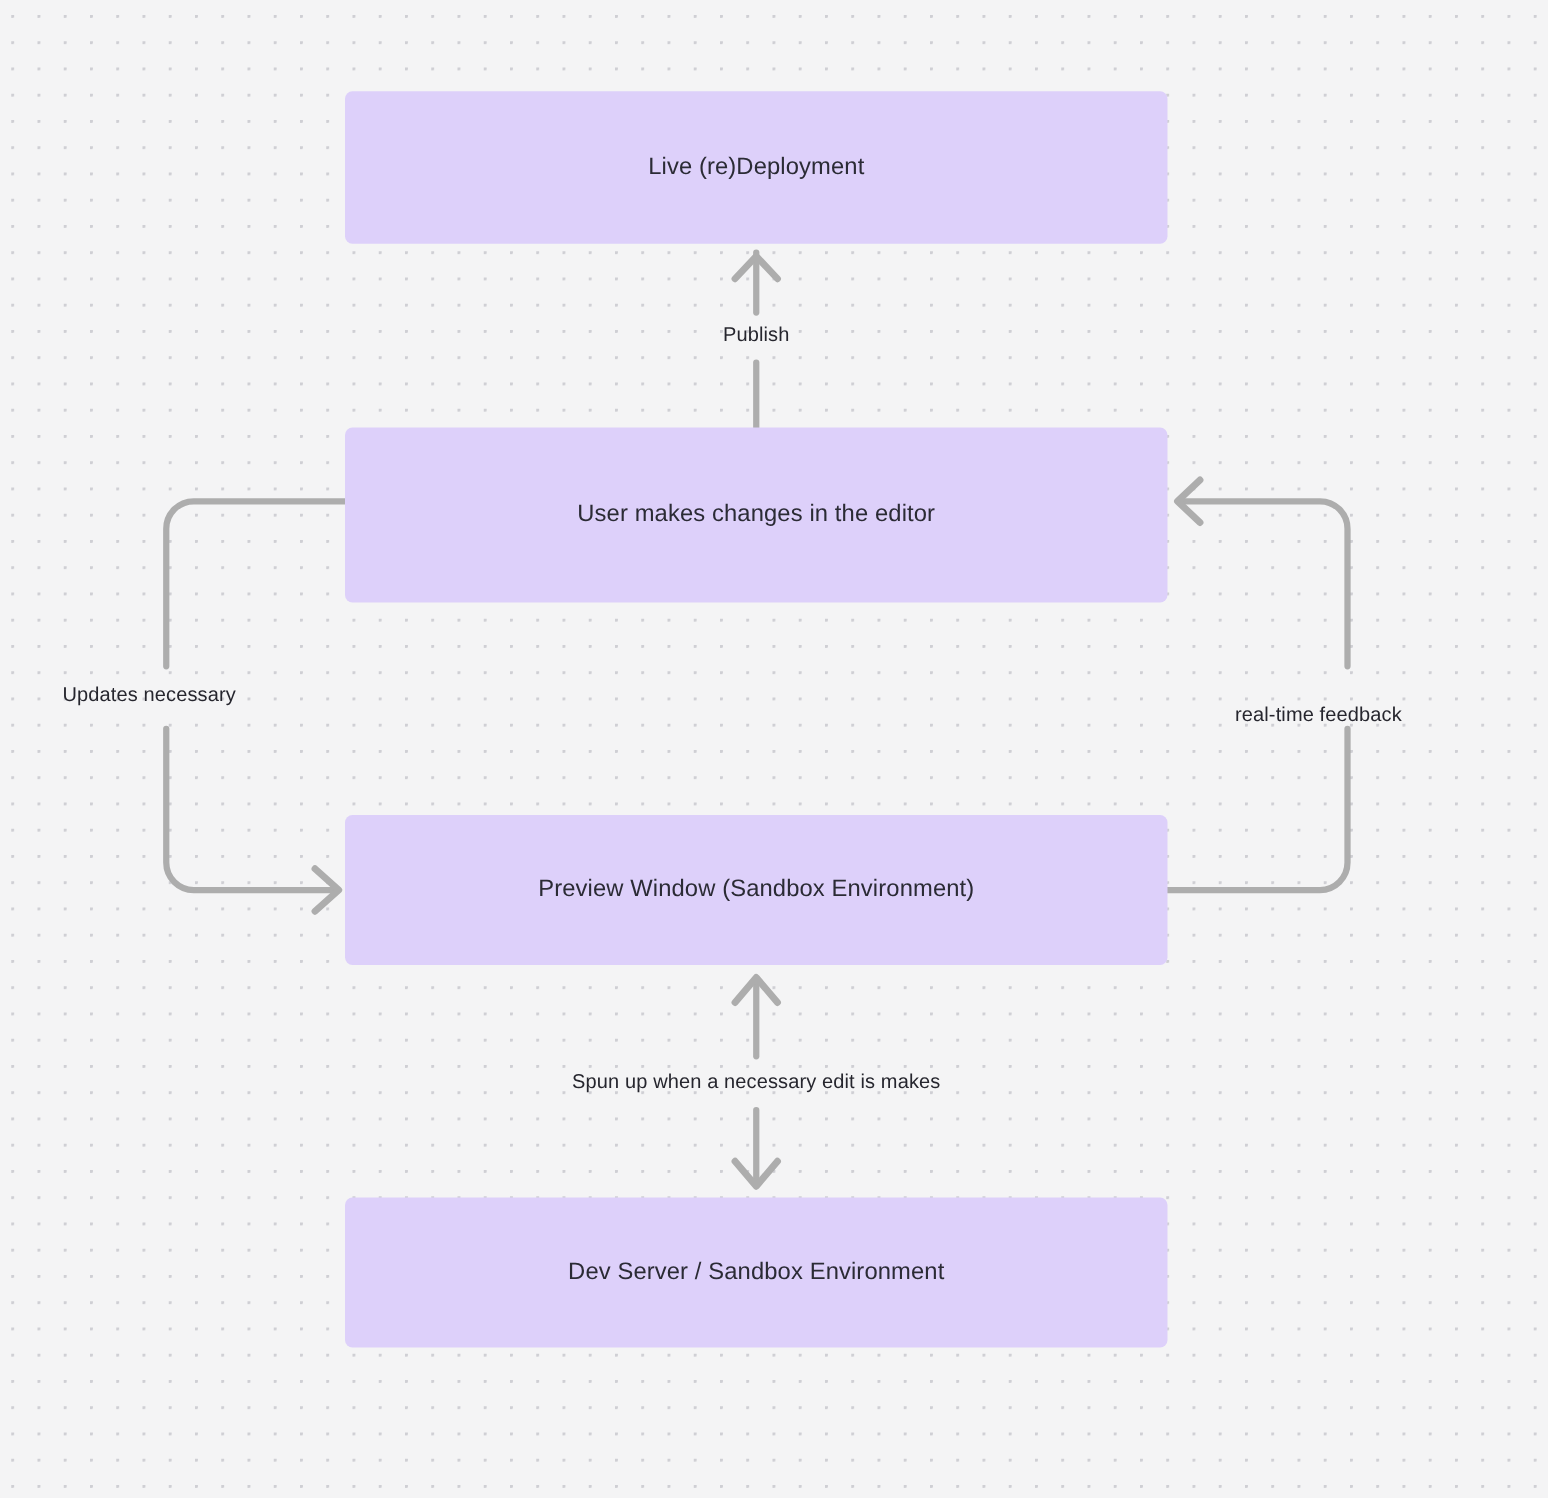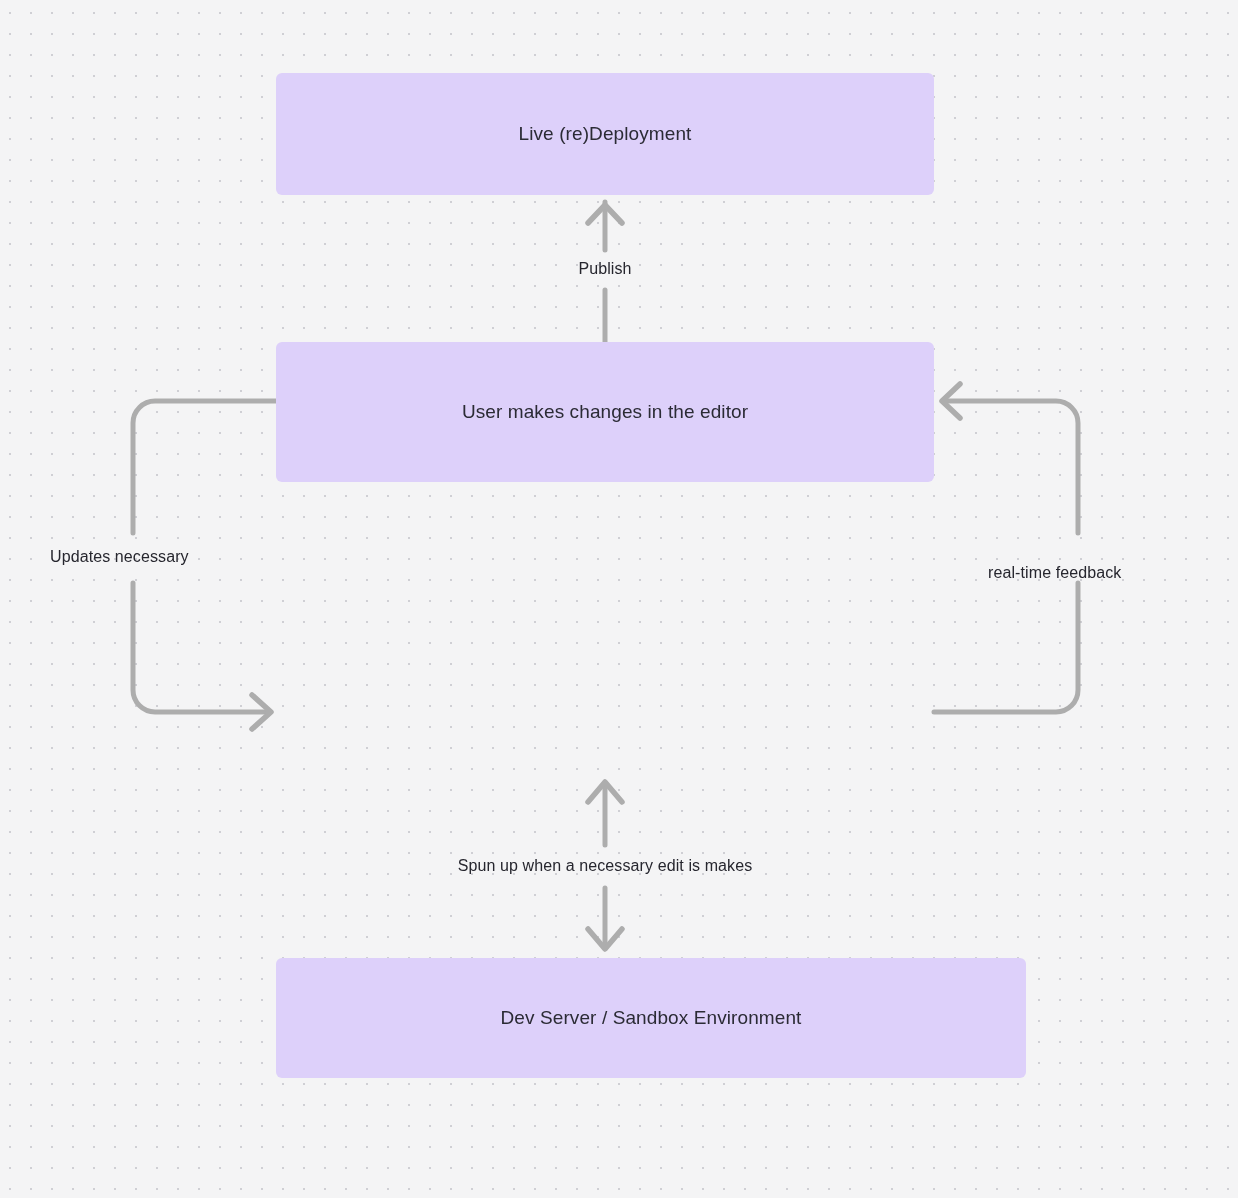--- a/index.html
+++ b/index.html
@@ -92,22 +92,25 @@
   </svg>
 
   <div class="node" style="left:276px; top:73px; width:658px; height:122px;">
     <span class="node-label">Live (re)Deployment</span>
   </div>
 
   <div class="node" style="left:276px; top:342px; width:658px; height:140px;justify-content:center;">
     <span class="node-label">User makes changes in the editor</span>
   </div>
 
+  <div class="node" style="left:276px; top:652px; width:658px; height:120px;">
+    <span class="node-label">Preview Window (Sandbox Environment)</span>
+  </div>
 
-  <div class="node" style="left:276px; top:958px; width:750px; height:120px;">
+  <div class="node" style="left:276px; top:958px; width:658px; height:120px;">
     <span class="node-label">Dev Server / Sandbox Environment</span>
   </div>
 
   <div class="edge-label centered" style="left:605px; top:269px;">Publish</div>
 
   <div class="edge-label" style="left:50px; top:548px;">Updates necessary</div>
 
   <div class="edge-label" style="left:988px; top:548px;margin-top:16px;">real-time feedback</div>
 
   <div class="edge-label centered" style="left:605px; top:866px;">Spun up when a necessary edit is makes</div>

